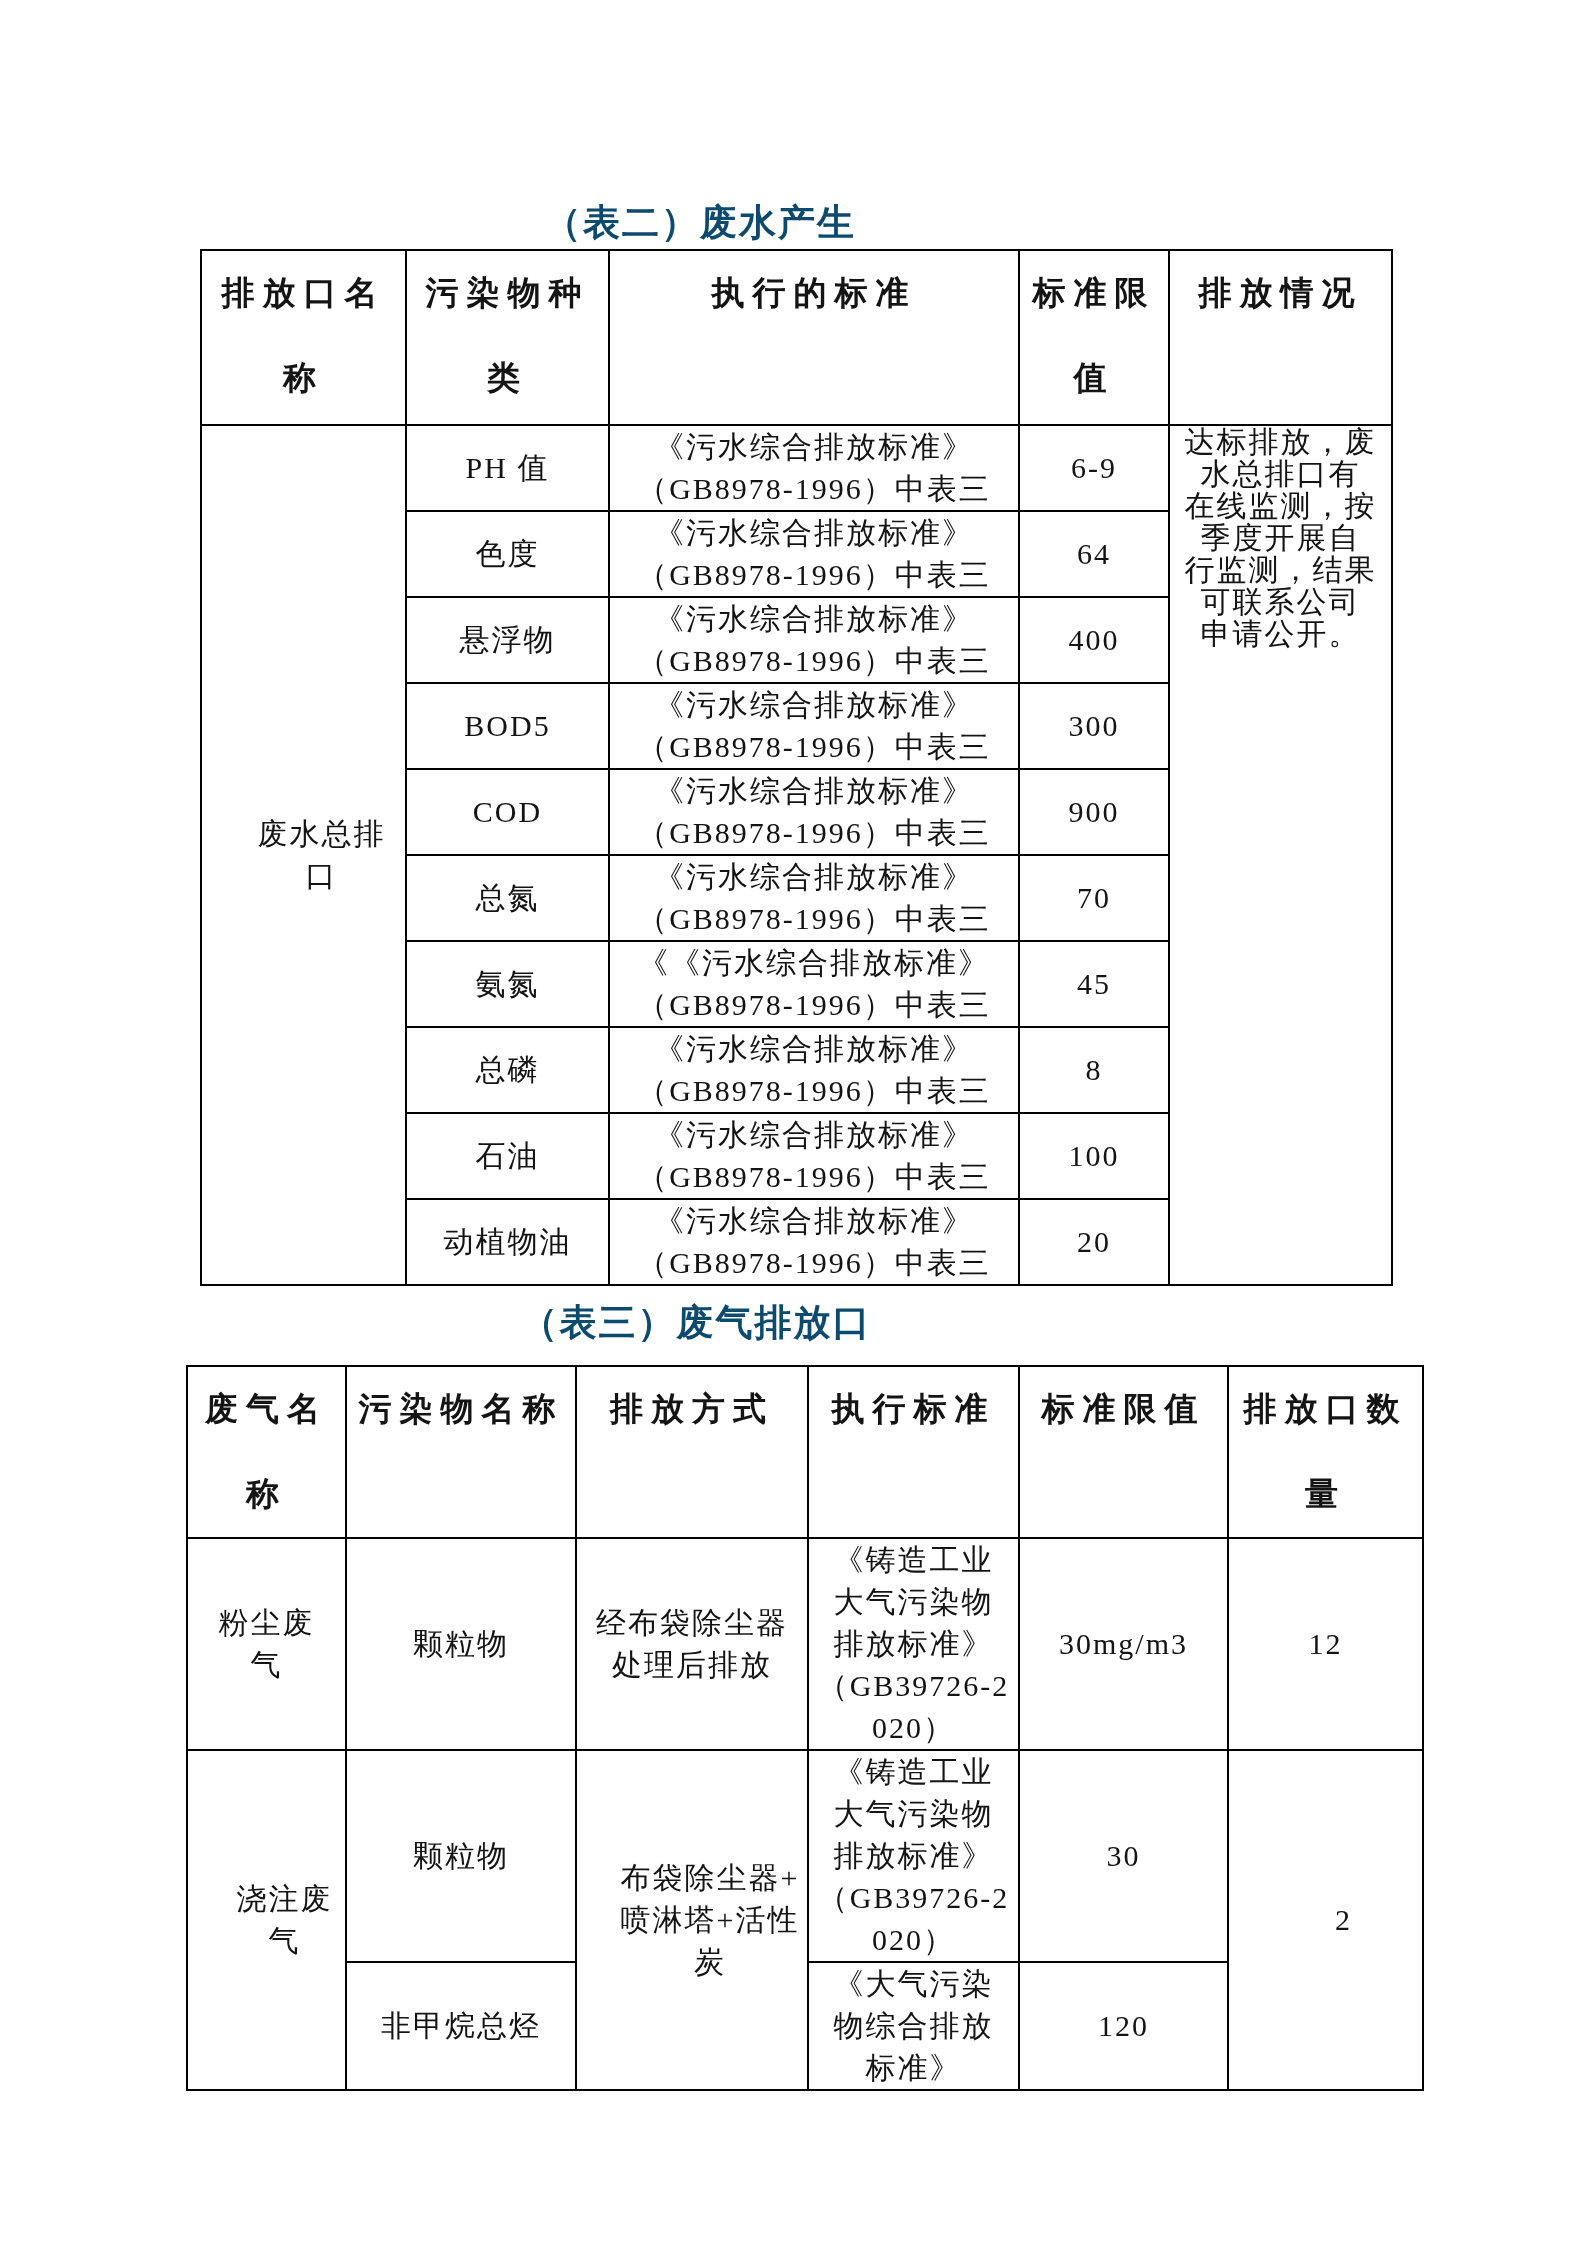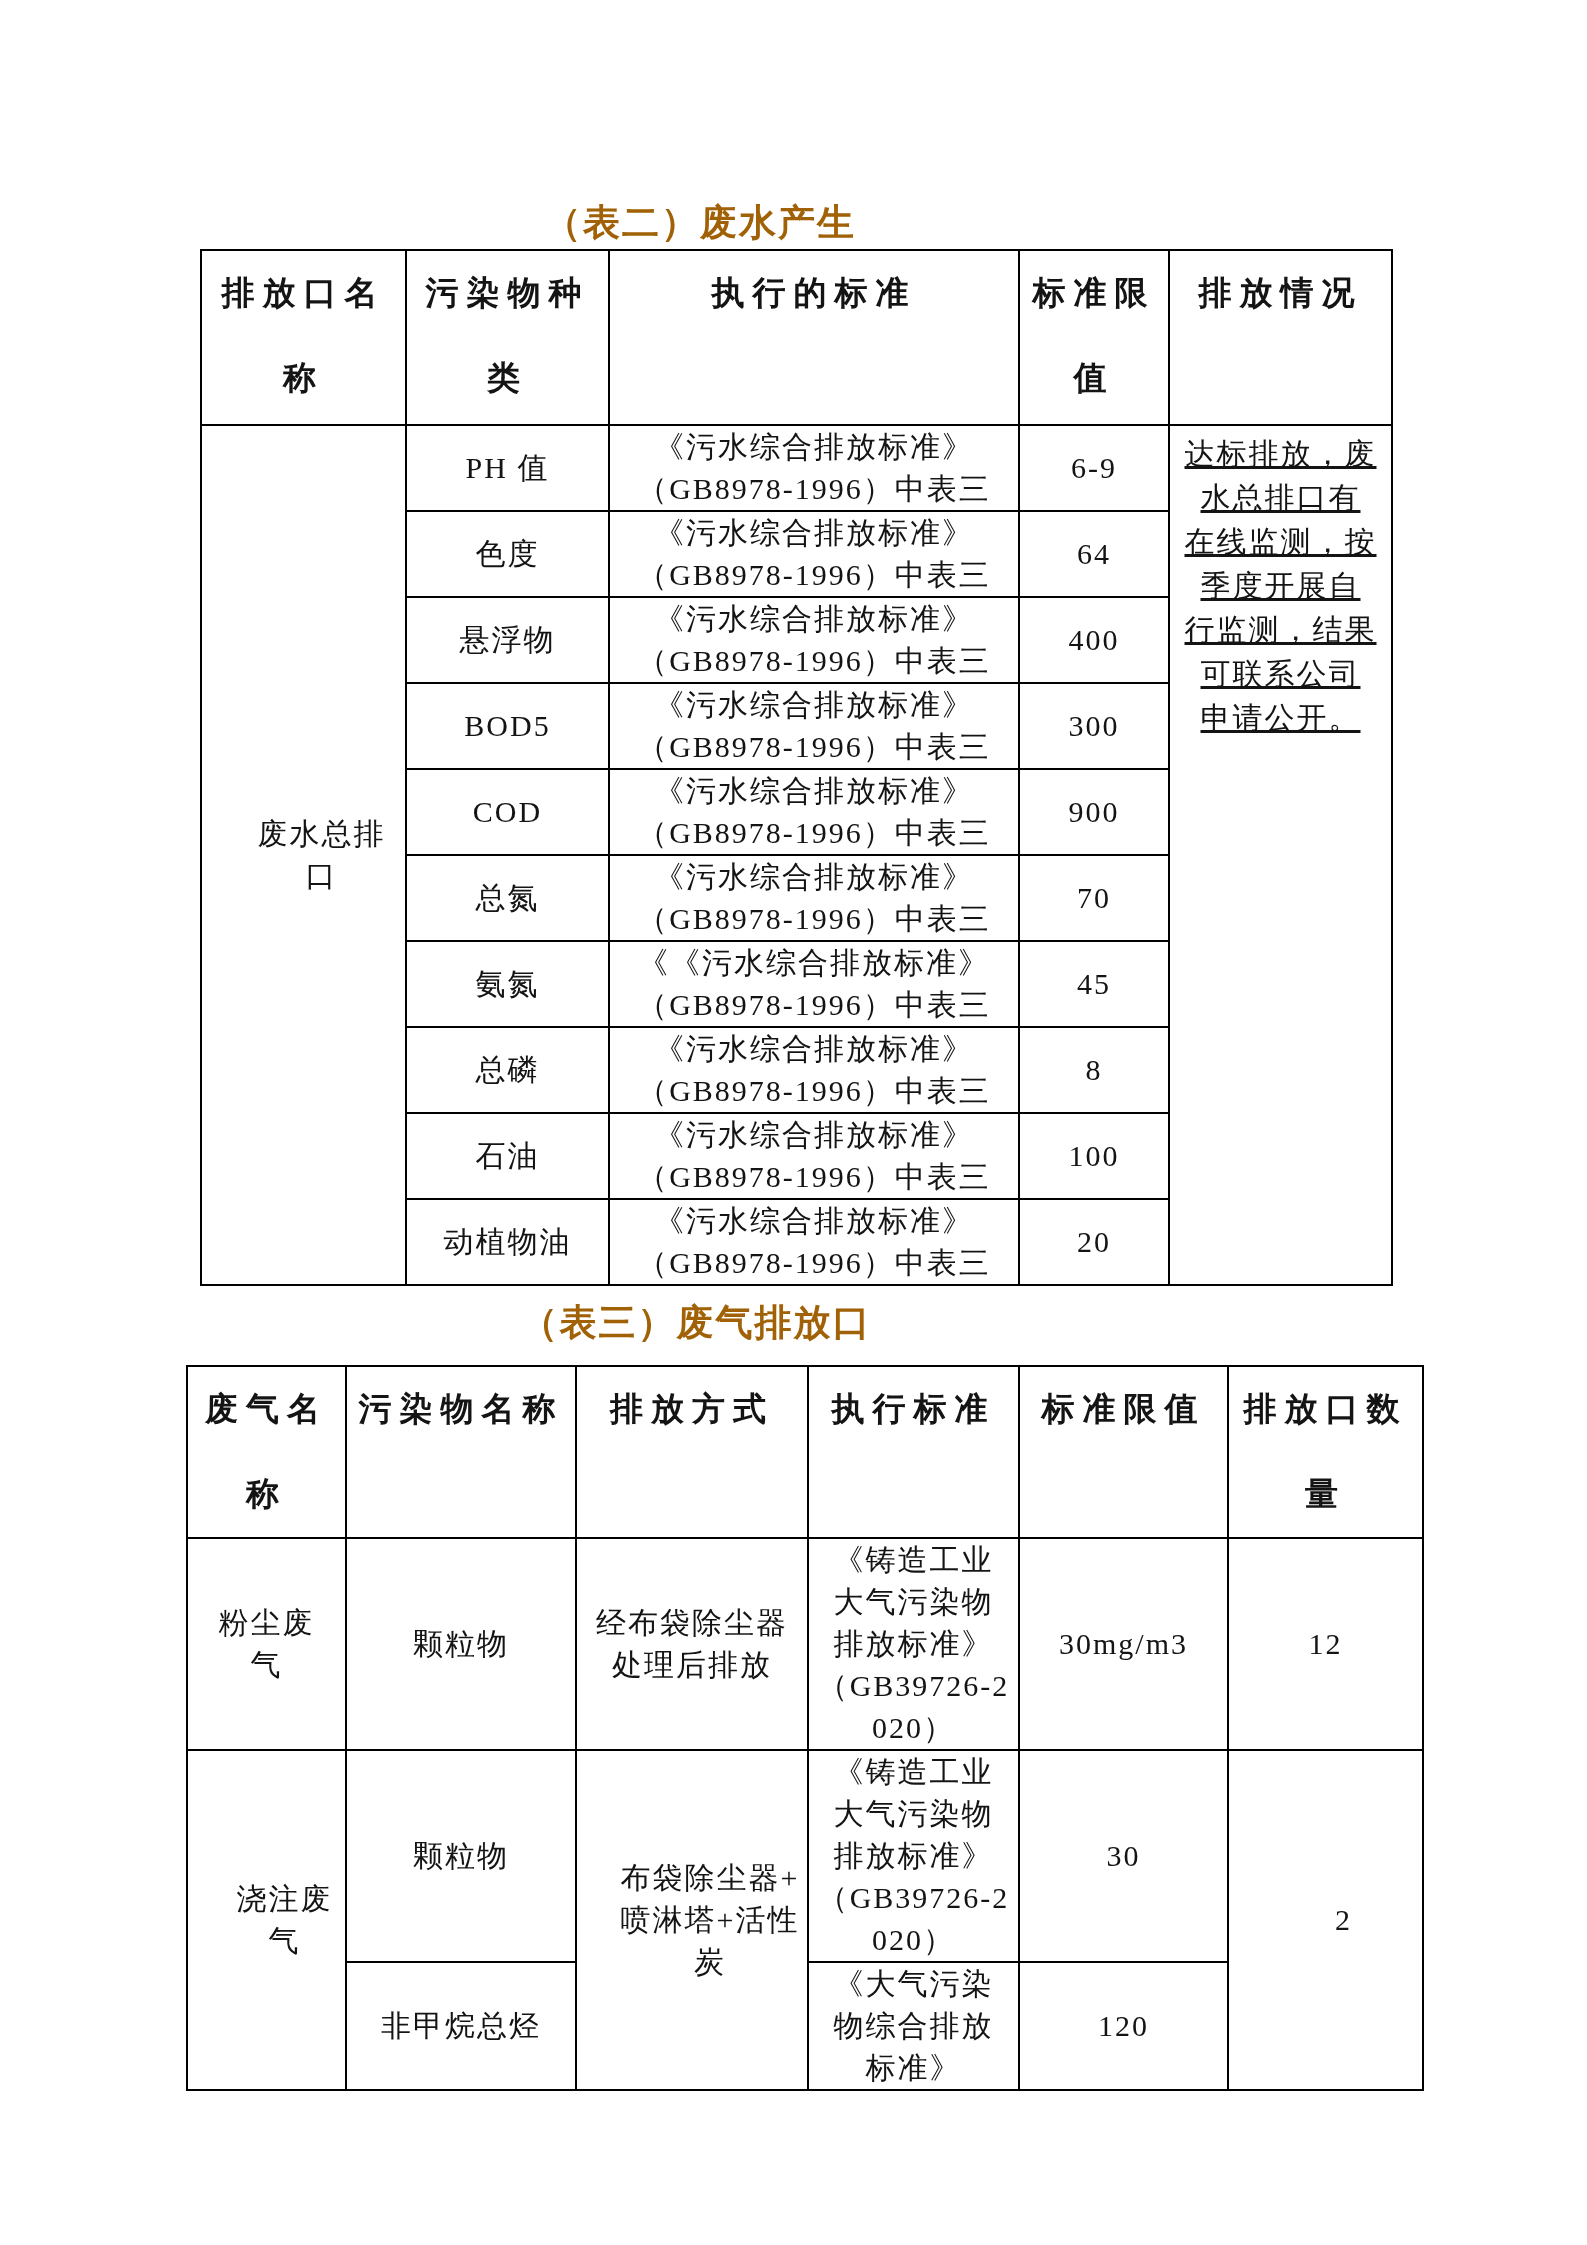--- a/index.html
+++ b/index.html
@@ -11,21 +11,21 @@
     position:relative;
     overflow:hidden;
   }
   .doc-title{
     position:absolute;
     text-align:center;
     font-size:37px;
     font-weight:bold;
     letter-spacing:2px;
     white-space:nowrap;
-    color:#a16207;
+    color:#0c4a6e;
   }
   #title-t2{left:200px;top:198px;width:1000px;}
   #title-t3{left:186px;top:1298px;width:1020px;}
 
   table{
     position:absolute;
     border-collapse:collapse;
     table-layout:fixed;
   }
   #table-wastewater{left:200px;top:249px;width:1191px;}
@@ -54,23 +54,21 @@
   }
   #table-wastewater tr.hdr{height:175px;}
   #table-wastewater tr.body{height:84px;}
   #table-exhaust tr.hdr{height:170px;}
   #table-exhaust tr.r1{height:212px;}
   #table-exhaust tr.r2a{height:208px;}
   #table-exhaust tr.r2b{height:123px;}
 
   td.status{
     vertical-align:top;
-    line-height:44px;
-    padding-top:6px;
-    text-decoration:underline;
+    line-height:32px;
   }
   td.merged-mid{vertical-align:middle;padding-left:40px;}
 </style>
 </head>
 <body>
 
 <div class="doc-title" id="title-t2">（表二）废水产生</div>
 
 <table id="table-wastewater">
   <colgroup>

